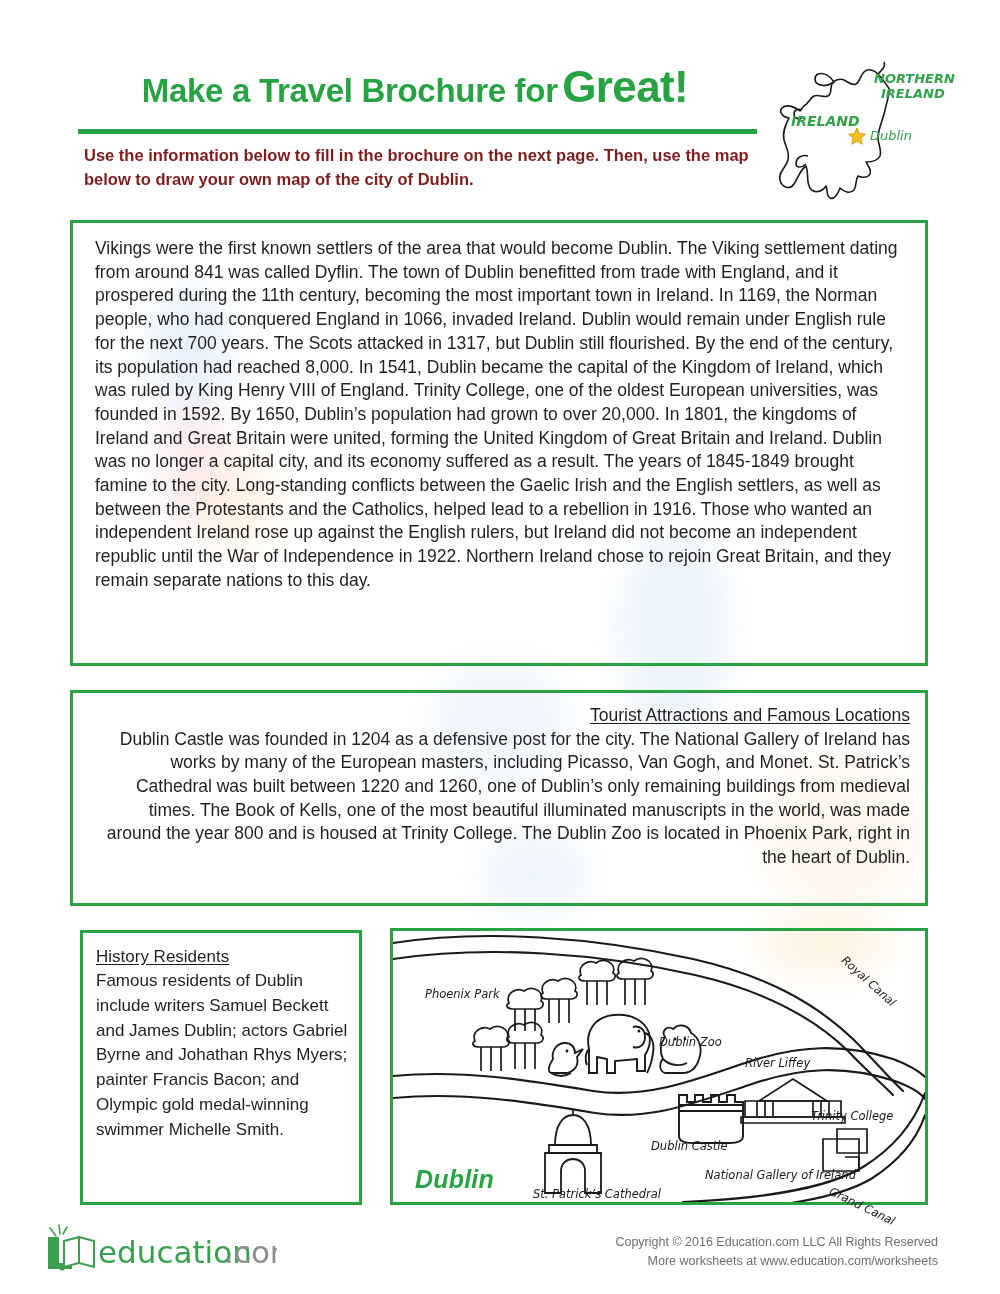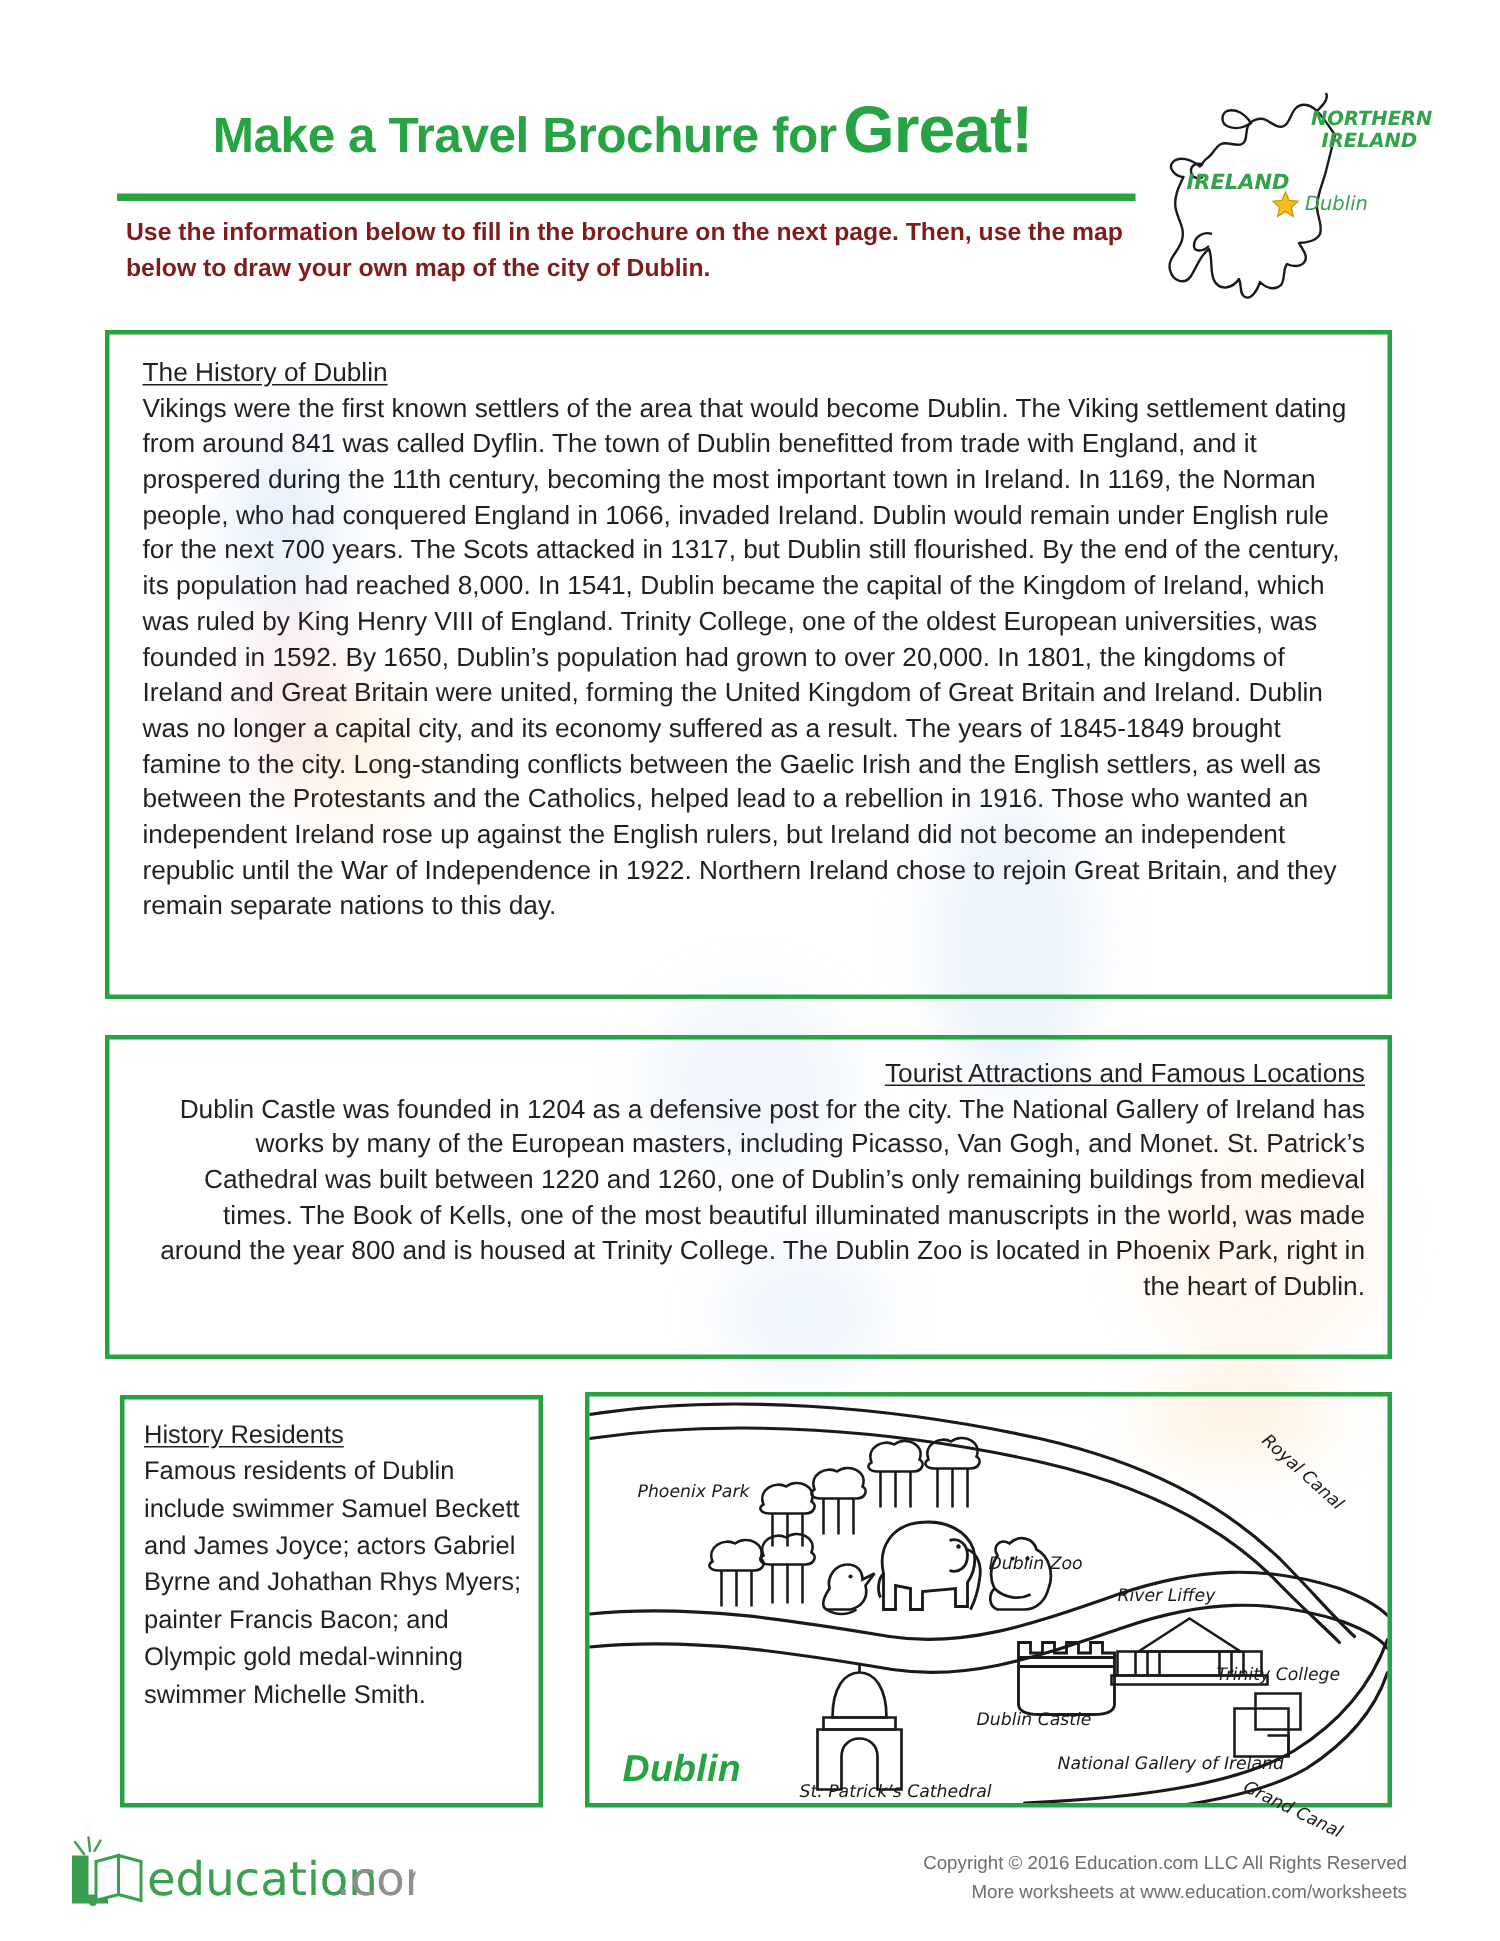--- a/index.html
+++ b/index.html
@@ -157,42 +157,39 @@
       <text x="125" y="50" font-family="DejaVu Sans, sans-serif" font-size="13" font-weight="700" font-style="italic" fill="#33a34b">IRELAND</text>
       <text x="35" y="78" font-family="DejaVu Sans, sans-serif" font-size="14" font-weight="700" font-style="italic" fill="#33a34b">IRELAND</text>
       <text x="114" y="92" font-family="DejaVu Sans, sans-serif" font-size="13" font-style="italic" fill="#33a34b">Dublin</text>
       <polygon points="101,80 103.4,85.6 109.4,86.2 104.9,90.3 106.2,96.2 101,93.1 95.8,96.2 97.1,90.3 92.6,86.2 98.6,85.6" fill="#f5c01e" stroke="#c99a12" stroke-width="0.9"></polygon>
     </svg>
   </div>
 </div>
 
 <div class="box" id="box-history">
   <div class="history-inner">
-    <div>
-      <span class="sec-head">The History of Dublin</span>
-    </div>
     <div class="sec-body">Vikings were the first known settlers of the area that would become Dublin. The Viking settlement dating from around 841 was called Dyflin. The town of Dublin benefitted from trade with England, and it prospered during the 11th century, becoming the most important town in Ireland. In 1169,  the Norman people, who had conquered England in 1066, invaded Ireland. Dublin would remain under English rule for the next 700 years. The Scots attacked in 1317, but Dublin still flourished. By the end of the century, its population had reached 8,000. In 1541, Dublin became the capital of the Kingdom of Ireland, which was ruled by King Henry VIII of England. Trinity College, one of the oldest European universities, was founded in 1592. By 1650, Dublin’s population had grown to over 20,000. In 1801, the kingdoms of Ireland and Great Britain were united, forming the United Kingdom of Great Britain and Ireland. Dublin was no longer a capital city, and its economy suffered as a result. The years of 1845-1849 brought famine to the city. Long-standing conflicts between the Gaelic Irish and the English settlers, as well as between the Protestants and the Catholics, helped lead to a rebellion in 1916. Those who wanted an independent Ireland rose up against the English rulers, but Ireland did not become an independent republic until the War of Independence in 1922. Northern Ireland chose to rejoin Great Britain, and they remain separate nations to this day.</div>
   </div>
 </div>
 
 <div class="box" id="box-tourist">
   <div class="tourist-inner">
     <div>
       <span class="sec-head">Tourist Attractions and Famous Locations </span>
     </div>
     <div class="sec-body">Dublin Castle was founded in 1204 as a defensive post for the city. The National Gallery of Ireland has works by many of the European masters, including Picasso, Van Gogh, and Monet. St. Patrick’s Cathedral was built between 1220 and 1260, one of Dublin’s only remaining buildings from medieval times. The Book of Kells, one of the most beautiful illuminated manuscripts in the world, was made around the year 800 and is housed at Trinity College. The Dublin Zoo is located in Phoenix Park, right in the heart of Dublin.</div>
   </div>
 </div>
 
 <div class="box" id="box-residents">
   <div class="residents-inner">
     <div>
       <span class="sec-head">History Residents</span>
     </div>
-    <div class="sec-body">Famous residents of Dublin include swimmer Samuel Beckett and James Joyce; actors Gabriel Byrne and Johathan Rhys Myers; painter Francis Bacon; and Olympic gold medal-winning swimmer Michelle Smith.</div>
+    <div class="sec-body">Famous residents of Dublin include writers Samuel Beckett and James Dublin; actors Gabriel Byrne and Johathan Rhys Myers; painter Francis Bacon; and Olympic gold medal-winning swimmer Michelle Smith.</div>
   </div>
 </div>
 
 <div class="box" id="box-map">
   <div class="citymap">
     <svg viewBox="0 0 532 271" width="532" height="271">
       <g fill="none" stroke="#1a1a1a" stroke-width="2.1" stroke-linecap="round">
 
         <path d="M0,12 C90,-2 200,6 300,28 C370,44 420,70 460,108 C480,128 495,146 510,160"></path>
         <path d="M0,28 C95,14 205,22 302,44 C372,60 420,86 455,120 C472,138 488,152 500,164"></path>

